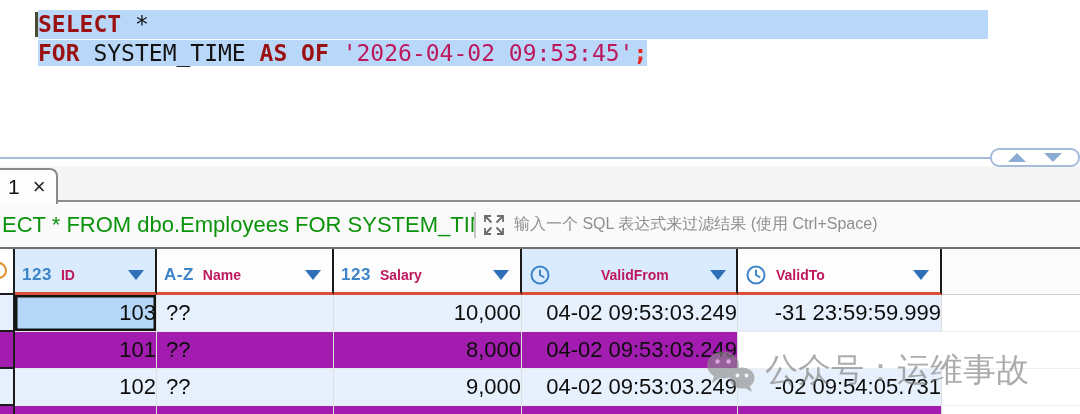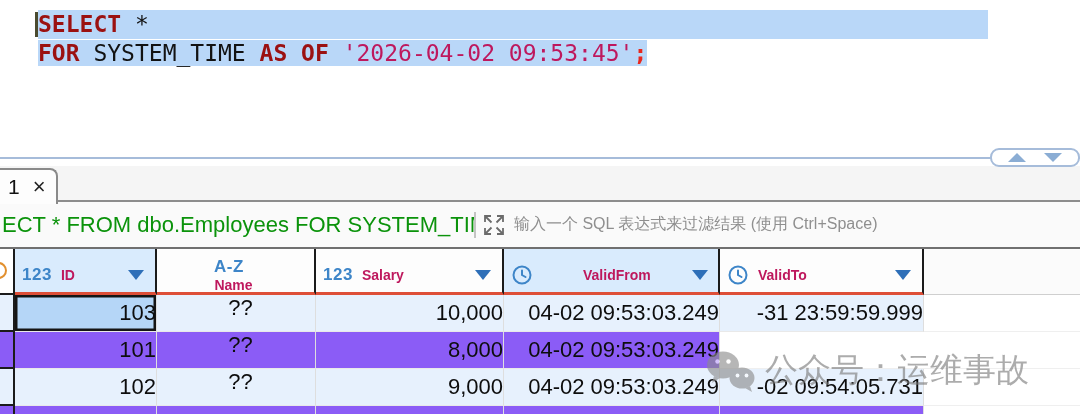--- a/index.html
+++ b/index.html
@@ -57,27 +57,27 @@
   .hcorner { width:15px; padding:0; background:#fff; border-right:2px solid #1b1b1b; border-bottom:2px solid #1b1b1b; position:relative; overflow:hidden; }
   .corner-ic { position:absolute; left:-10px; top:13px; width:17px; height:17px;
     border:2.5px solid #e2902f; border-radius:50%; background:transparent; }
   .type-ic { color:#3d85c8; font-weight:700; font-size:17px; margin-right:9px; letter-spacing:.5px; flex:none; }
   .clock-ic { margin-right:9px; flex:none; }
   .hlabel { font-size:14px; font-weight:600; color:#be185d; white-space:nowrap; }
   .htri { margin-left:auto; width:0; height:0; flex:none;
     border-left:8px solid transparent; border-right:8px solid transparent; border-top:10px solid #2e6fb8; }
   .hfiller { flex:1; background:#fbfbfb; border-bottom:1px solid #cfcfcf; }
 
-  .w-id{width:142px;} .w-name{width:159px;flex-direction:column;} .w-sal{width:188px;} .w-vf{width:216px;gap:41px;} .w-vt{width:204px;}
+  .w-id{width:142px;} .w-name{width:177px;} .w-sal{width:188px;} .w-vf{width:216px;gap:41px;} .w-vt{width:204px;}
 
   .grows { position:absolute; top:295px; left:0; width:1080px; }
   .grow { display:flex; height:37px; }
   .gcell { border-right:1px solid #dedede; border-bottom:1px solid #e9e9e9;
     font-size:22px; color:#0d0d0d; display:flex; align-items:center;
-    white-space:nowrap; overflow:hidden; background:#8b5cf6; }
+    white-space:nowrap; overflow:hidden; background:#a21caf; }
   .grow.striped .gcell { background:#e7f1fd; }
   .gutter { width:15px; border-right:2px solid #1b1b1b; border-bottom:2px solid #1b1b1b; }
   .gcell.fillc { flex:1; border-right:none; background:#fff !important; border-bottom:1px solid #efefef; }
   .ar { justify-content:flex-end; }
   .al { padding-left:9px; }
   .sel-cell { background:#b5d6f7 !important; box-shadow:inset 0 0 0 2.5px #151515; }
 
   
   .watermark { position:absolute; left:704px; top:348px; display:flex; align-items:center;
     gap:9px; opacity:.62; z-index:20; pointer-events:none;text-align:center; }

